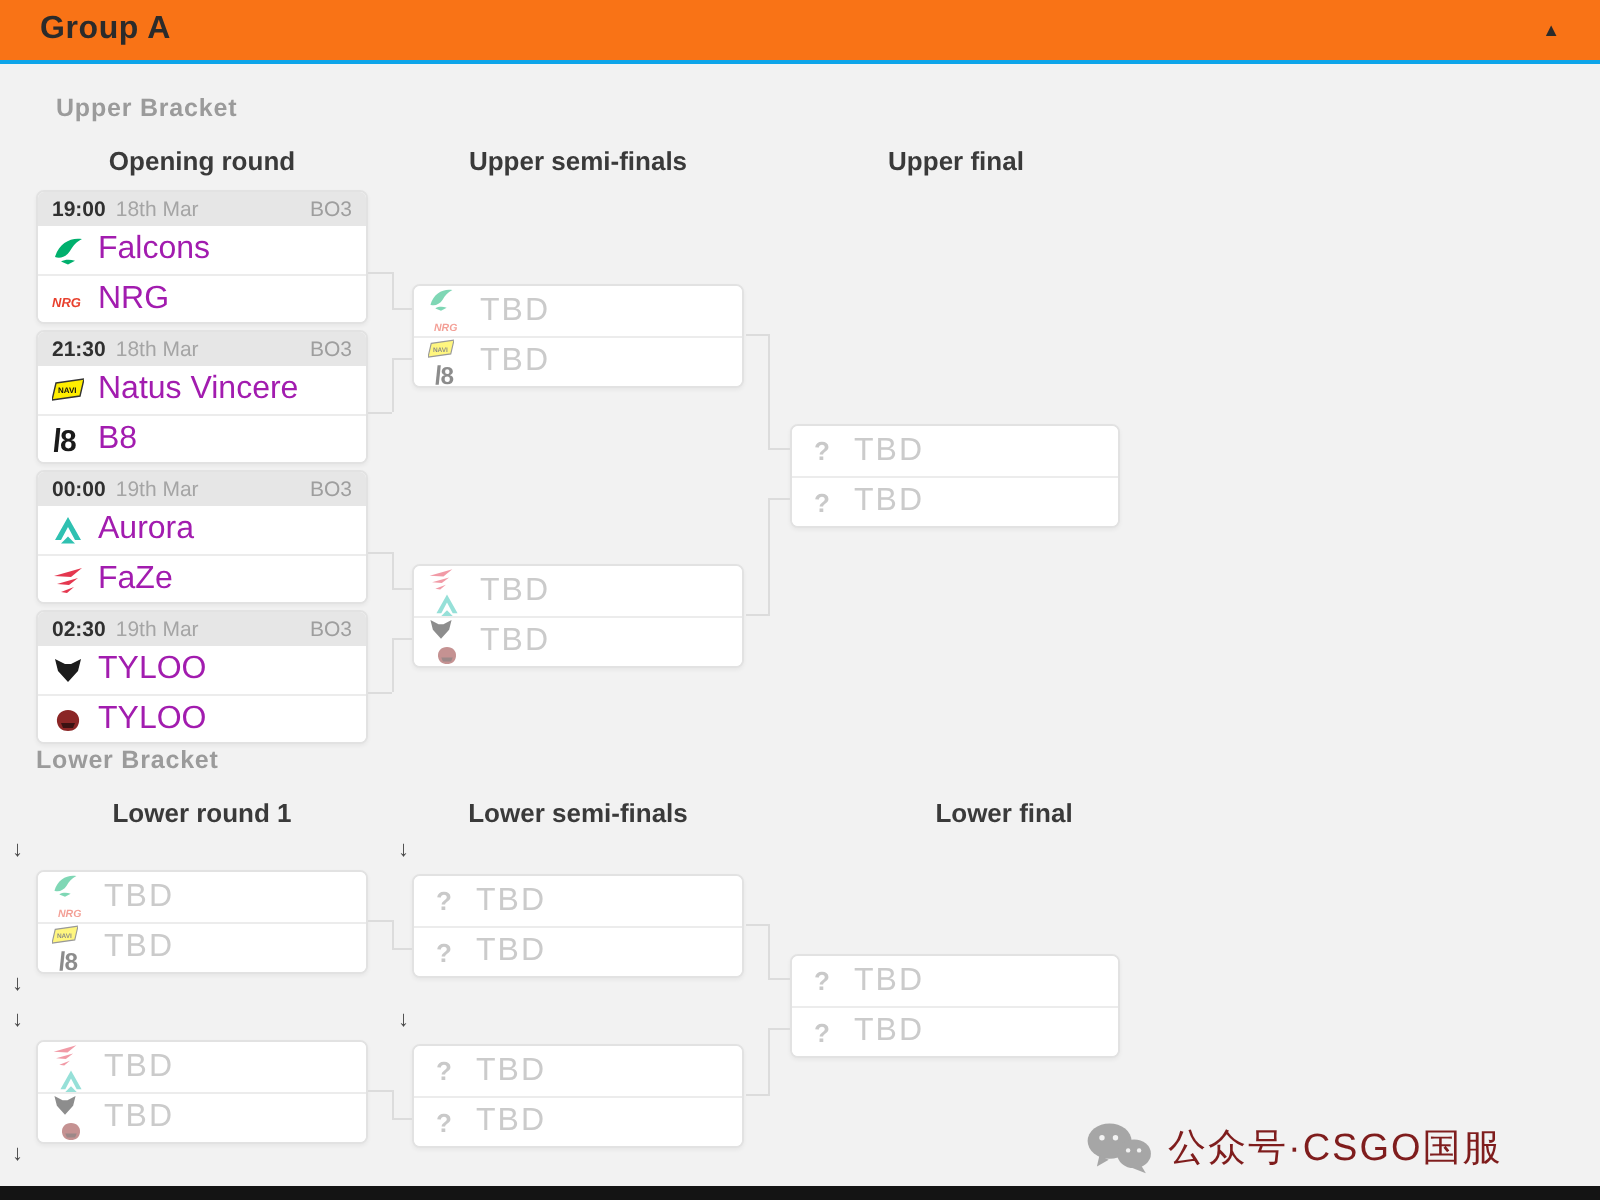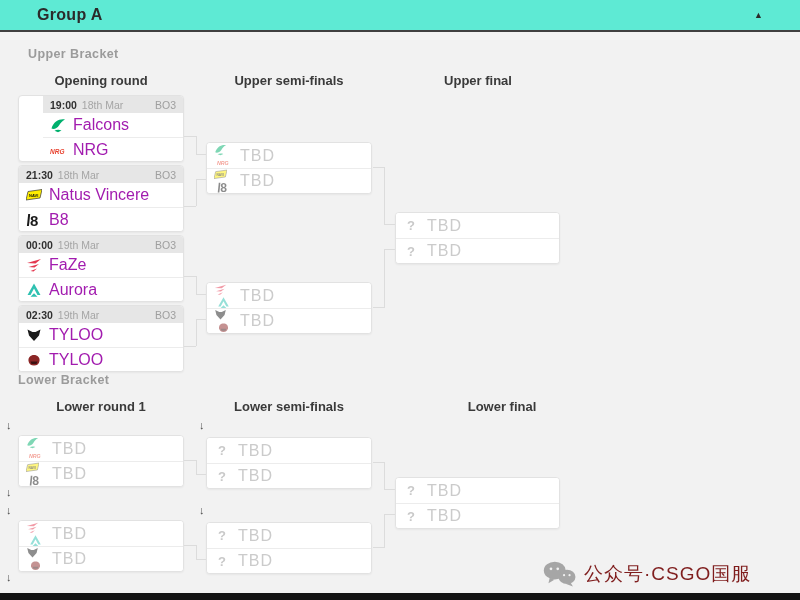--- a/index.html
+++ b/index.html
@@ -6,23 +6,23 @@
   html,body { width: 800px; height: 600px; }
   body {
     position: relative;
     background: #f2f2f2;
     font-family: "Liberation Sans", sans-serif;
     overflow: hidden;
   }
   
   .topbar {
     position: absolute; top: 0; left: 0; width: 800px; height: 32px;
-    background: #5eead4; border-bottom: 2px solid #404040;
+    background: #f97316; border-bottom: 2px solid #0ea5e9;
     display: flex; align-items: center; justify-content: space-between;
-    padding: 0 37px;
+    padding: 0 20px;
   }
   .group-title { font-size: 16px; font-weight: bold; color: #2b2b2b; letter-spacing: .3px; }
   .collapse-btn { font-size: 9px; color: #2b2b2b; cursor: pointer; background: none; border: none; }
 
   .section-label {
     position: absolute; font-size: 12.5px; font-weight: bold; color: #9b9b9b; letter-spacing: .4px;
   }
   .col-header {
     position: absolute; width: 166px; text-align: center;
     font-size: 13px; font-weight: bold; color: #3a3a3a;
@@ -122,21 +122,21 @@
 <div class="topbar">
   <span class="group-title">Group A</span>
   <button class="collapse-btn">▲</button>
 </div>
 
 <div class="section-label" style="left:28px; top:47px;">Upper Bracket</div>
 <div class="col-header" style="left:18px; top:73px;">Opening round</div>
 <div class="col-header" style="left:206px; top:73px;">Upper semi-finals</div>
 <div class="col-header" style="left:395px; top:73px;">Upper final</div>
 
-<div class="card" style="left:18px; top:95px;padding-left:24px;">
+<div class="card" style="left:18px; top:95px;">
   <div class="match-header">
     <span class="match-time">19:00</span>
     <span>18th Mar</span>
     <span class="match-format">BO3</span>
   </div>
   <div class="team-row">
     <svg class="logo">
         <use href="#logo-falcons"></use>
       </svg>
     <span>Falcons</span>
@@ -170,29 +170,29 @@
 </div>
 
 <div class="card" style="left:18px; top:235px;">
   <div class="match-header">
     <span class="match-time">00:00</span>
     <span>19th Mar</span>
     <span class="match-format">BO3</span>
   </div>
   <div class="team-row">
     <svg class="logo">
+        <use href="#logo-aurora"></use>
+      </svg>
+    <span>Aurora</span>
+  </div>
+  <div class="team-row">
+    <svg class="logo">
         <use href="#logo-faze"></use>
       </svg>
     <span>FaZe</span>
-  </div>
-  <div class="team-row">
-    <svg class="logo">
-        <use href="#logo-aurora"></use>
-      </svg>
-    <span>Aurora</span>
   </div>
 </div>
 
 <div class="card" style="left:18px; top:305px;">
   <div class="match-header">
     <span class="match-time">02:30</span>
     <span>19th Mar</span>
     <span class="match-format">BO3</span>
   </div>
   <div class="team-row">

